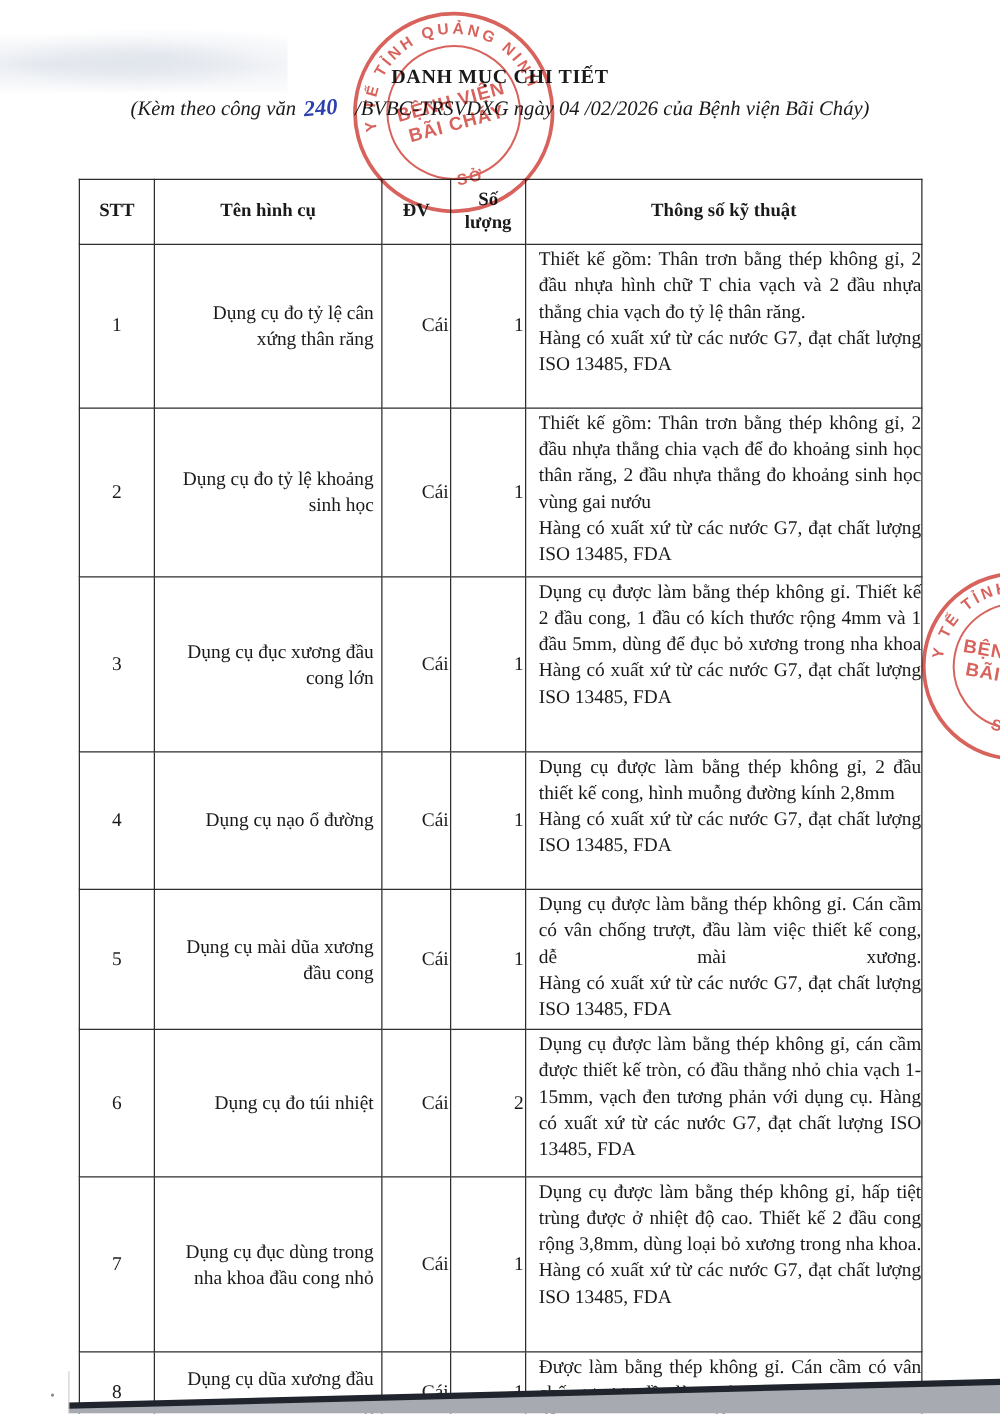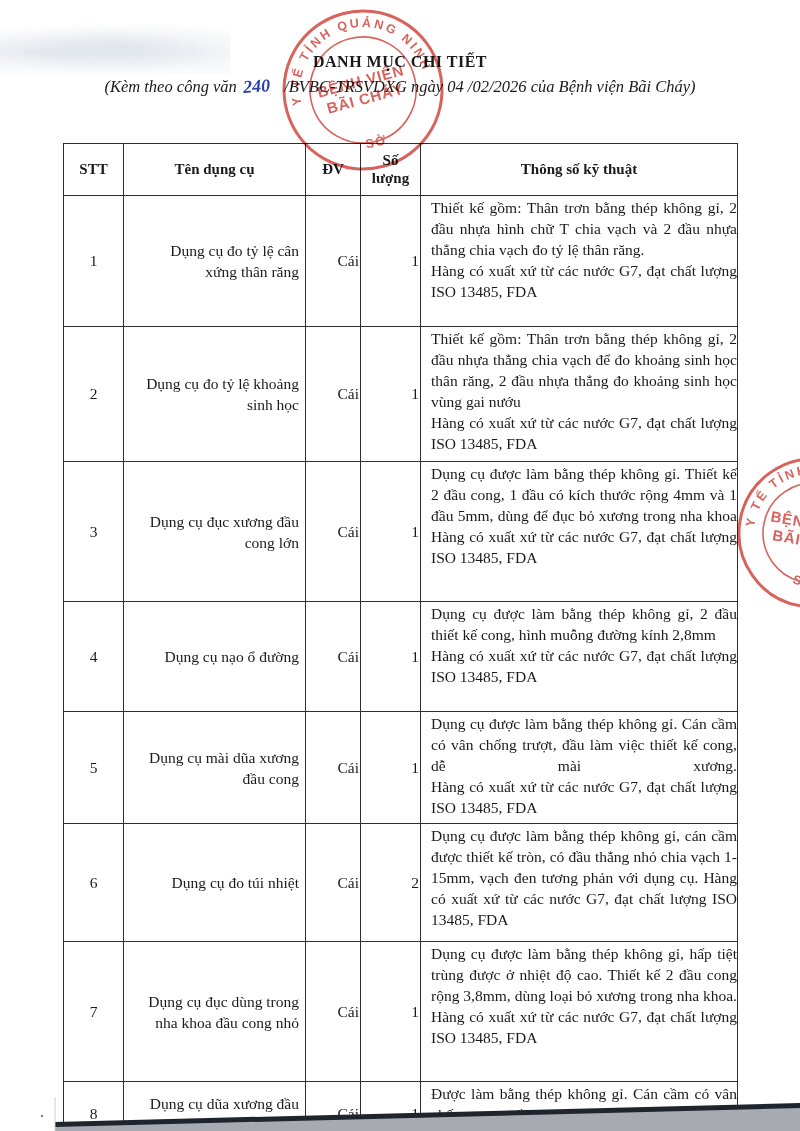--- a/index.html
+++ b/index.html
@@ -83,21 +83,21 @@
     <colgroup>
       <col class="c1">
         <col class="c2">
         <col class="c3">
         <col class="c4">
         <col class="c5">
     </colgroup>
     <thead>
       <tr>
           <th>STT</th>
-          <th>Tên dụng cụ</th>
+          <th>Tên hình cụ</th>
           <th>ĐV</th>
           <th>Số lượng</th>
           <th>Thông số kỹ thuật</th>
         </tr>
     </thead>
     <tbody>
         <tr>
           <td class="stt-cell">1</td>
           <td class="name-cell">Dụng cụ đo tỷ lệ cân xứng thân răng</td>
           <td class="unit-cell">Cái</td>

